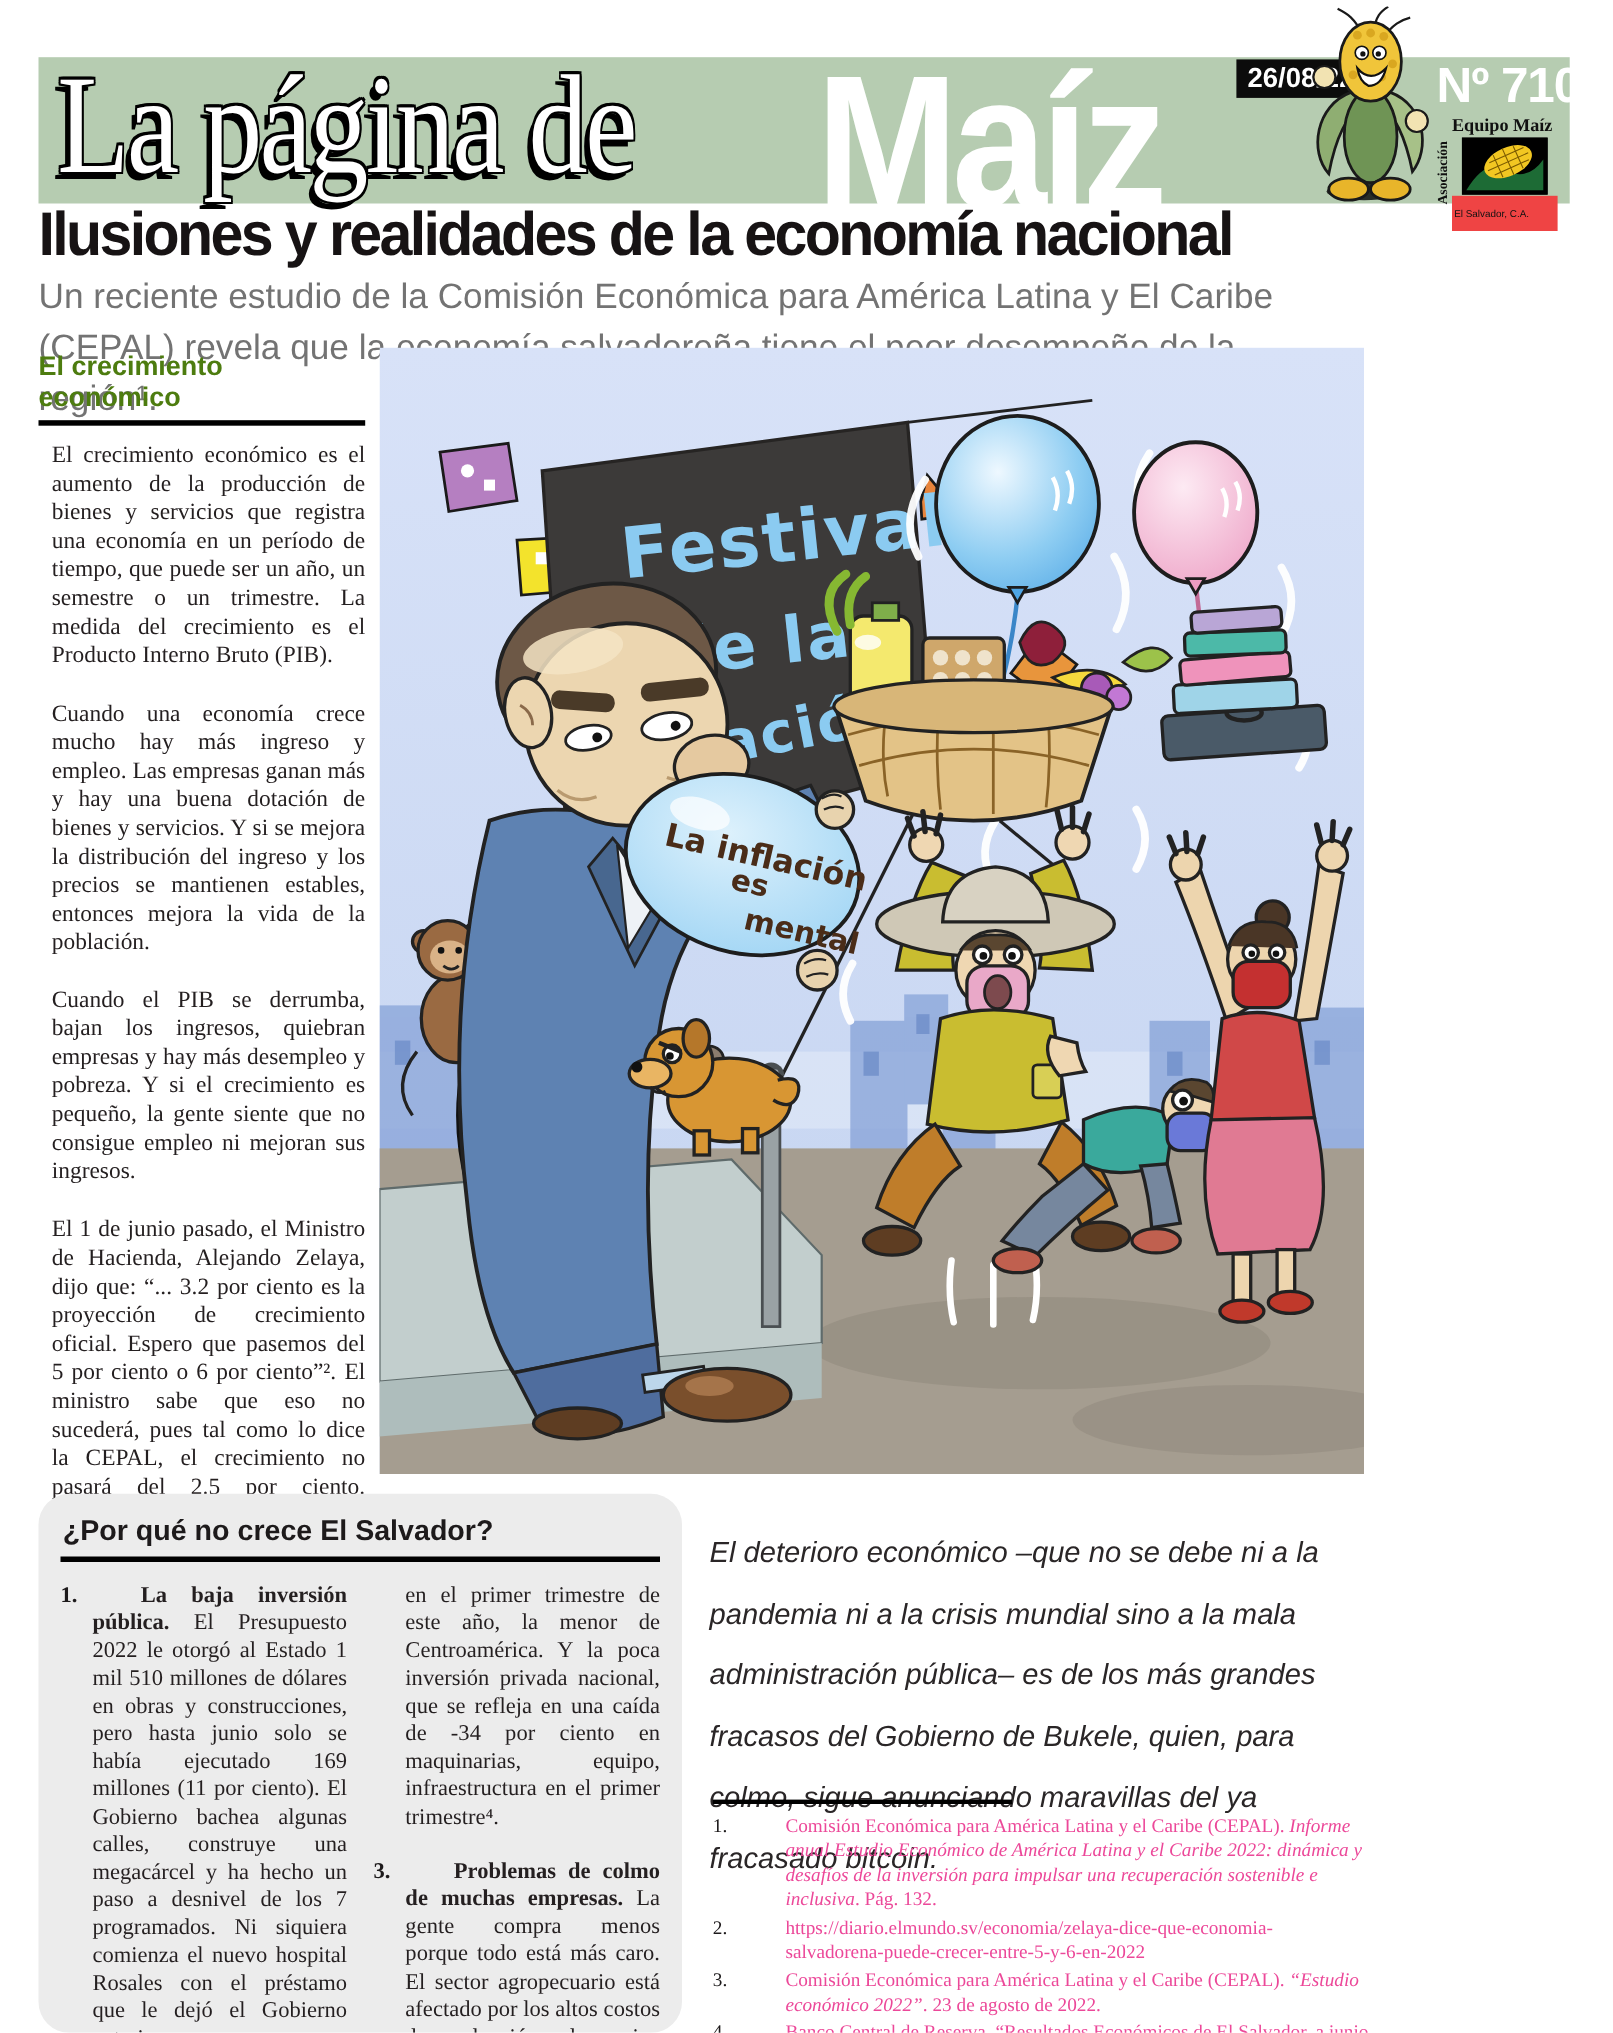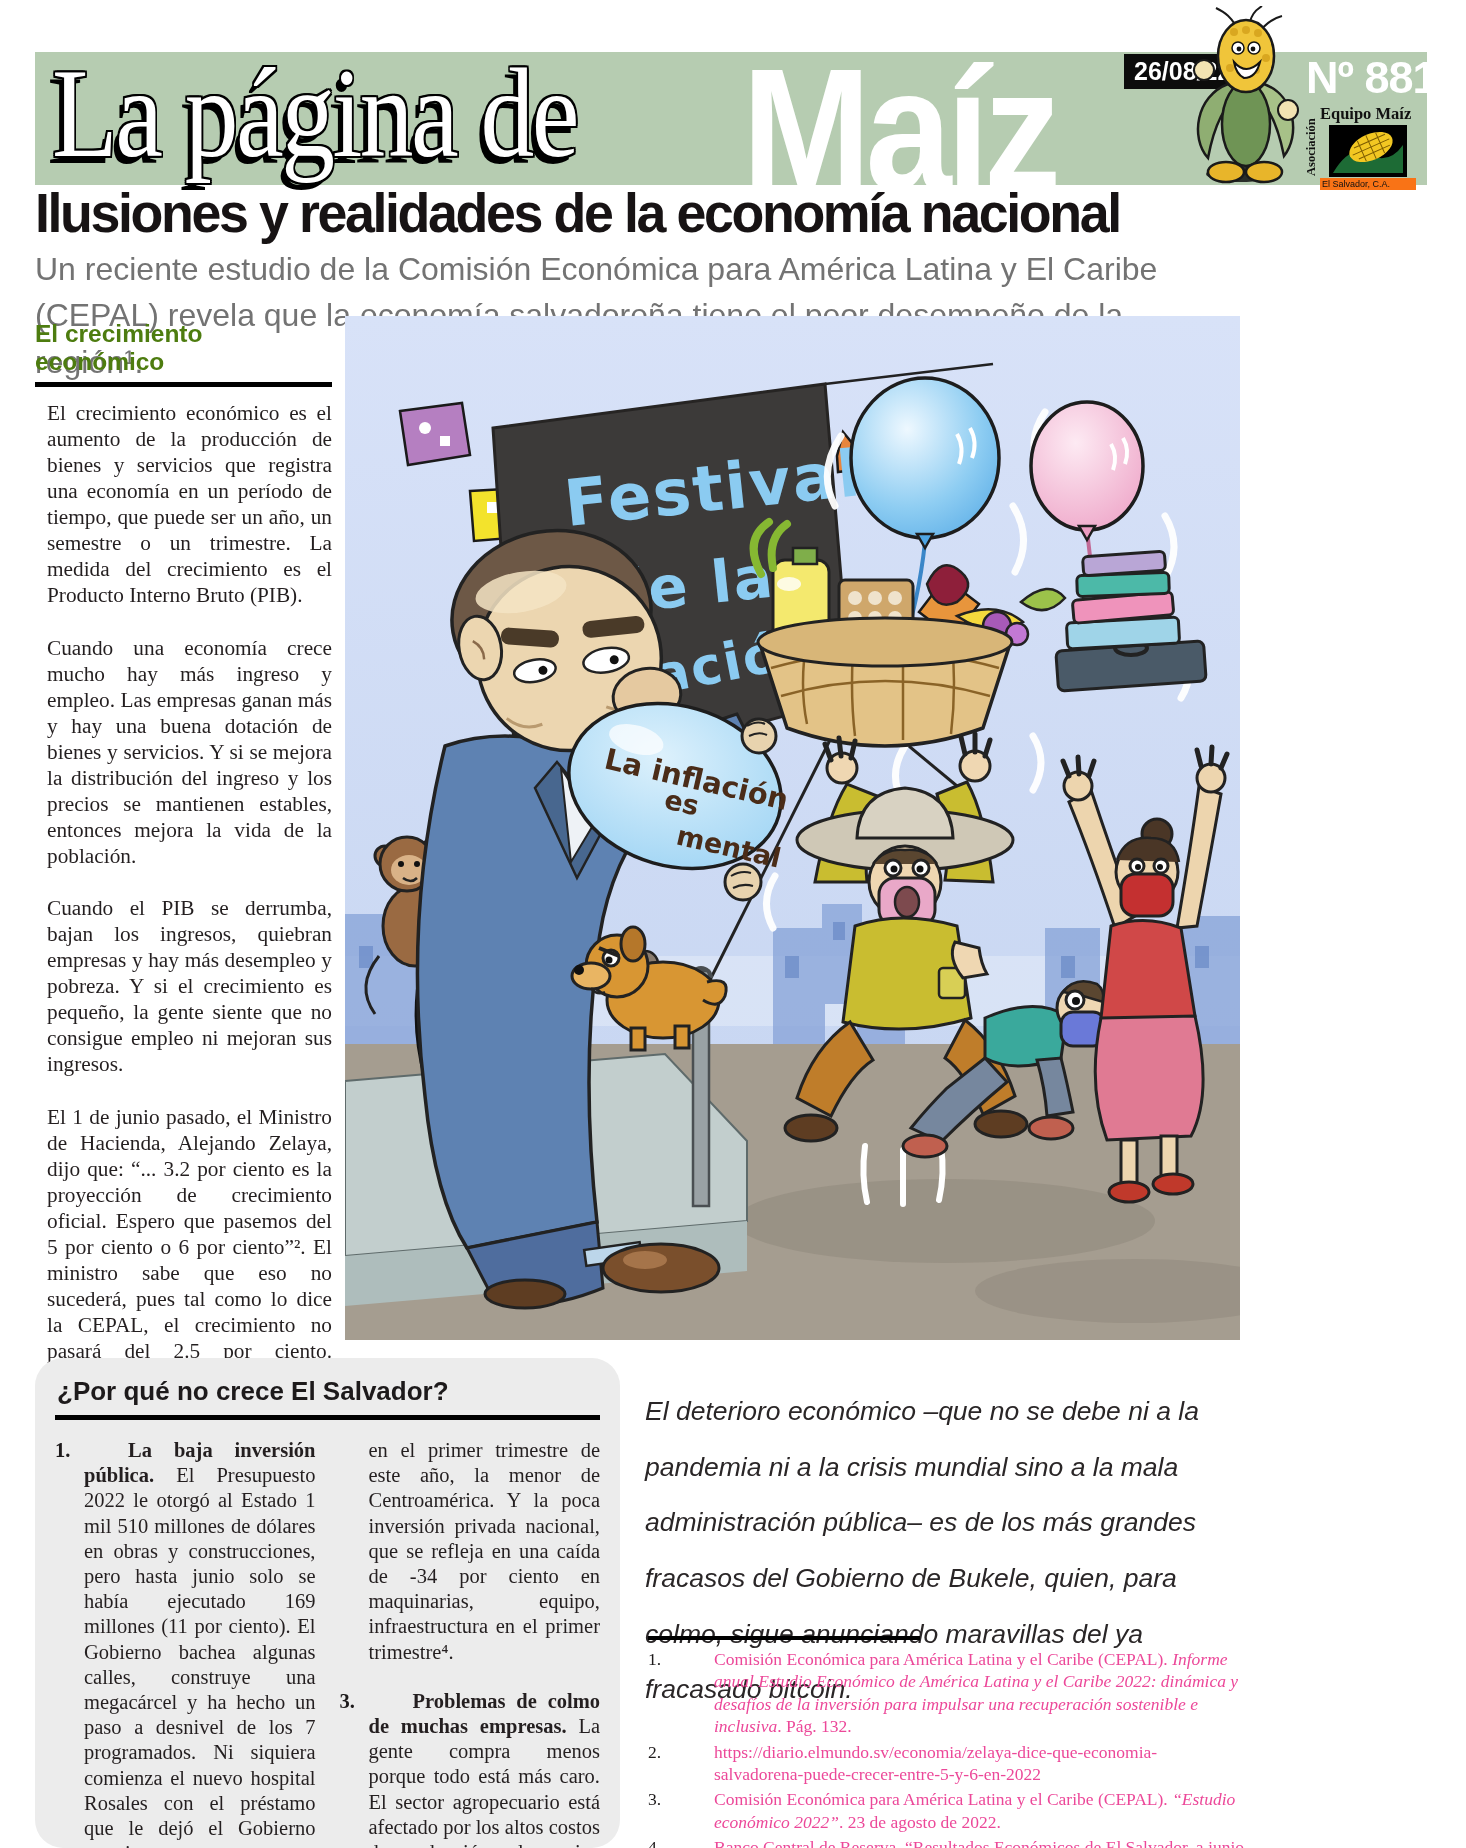--- a/index.html
+++ b/index.html
@@ -17,21 +17,21 @@
     white-space:nowrap;transform:scale(.9,1.0);transform-origin:left top;}
   .date-badge{left:1124px;top:54px;background:#0c0c0c;color:#fff;font-weight:bold;
     font-size:25px;padding:3px 10px;}
   .issue{left:1306px;top:52px;color:#fff;font-weight:bold;font-size:45px;letter-spacing:-1px;}
   .logo{left:1304px;top:104px;width:112px;display:flex;align-items:stretch;}
   .logo-vert{width:16px;font-family:"Liberation Serif",serif;font-size:12.5px;font-weight:bold;
     writing-mode:vertical-rl;transform:rotate(180deg);text-align:center;color:#111;}
   .logo-main{flex:1;text-align:left;}
   .logo-name{font-family:"Liberation Serif",serif;font-weight:bold;font-size:16.5px;color:#111;}
   .logo-box{width:78px;height:52px;background:#000;margin:1px auto 0;}
-  .logo-country{font-size:9px;background:#f97316;color:#111;padding:1px 2px;margin-top:1px;}
+  .logo-country{font-size:9px;background:#ef4444;color:#111;padding:11px 2px;margin-top:1px;}
 
   
   .headline{left:35px;top:180px;font-size:56px;font-weight:bold;letter-spacing:-2.5px;
     white-space:nowrap;transform:scaleX(.96);transform-origin:left top;color:#171314;}
   .intro{left:35px;top:246px;width:1205px;font-size:32px;line-height:1.45;color:#737373;}
 
   
   .growth{left:35px;top:320px;width:297px;}
   .growth h2{margin:0 0 6px 0;font-size:24.5px;font-weight:bold;color:#4d7c0f;}
   .growth .rule{height:5px;background:#000;margin-bottom:14px;}
@@ -97,21 +97,21 @@
     <circle cx="57" cy="43" r="2.4" fill="#111"></circle>
   <circle cx="72" cy="42" r="6" fill="#fff" stroke="#111" stroke-width="1.5"></circle>
     <circle cx="71" cy="43" r="2.4" fill="#111"></circle>
   <path d="M52,56 Q64,70 78,56 Q74,72 62,72 Q54,68 52,56 Z" fill="#fff" stroke="#111" stroke-width="2"></path>
   <circle cx="22" cy="64" r="10" fill="#f2e3b2" stroke="#1a1a1a" stroke-width="2"></circle>
   <circle cx="106" cy="104" r="10" fill="#f2e3b2" stroke="#1a1a1a" stroke-width="2"></circle>
   <ellipse cx="44" cy="166" rx="18" ry="10" fill="#e8b52a" stroke="#1a1a1a" stroke-width="2.5"></ellipse>
   <ellipse cx="82" cy="166" rx="18" ry="10" fill="#e8b52a" stroke="#1a1a1a" stroke-width="2.5"></ellipse>
 </svg>
 
-<div class="abs issue">Nº 881</div>
+<div class="abs issue">Nº 710</div>
 <div class="abs logo">
   <div class="logo-vert">Asociación</div>
   <div class="logo-main">
     <div class="logo-name">Equipo Maíz</div>
     <div class="logo-box">
       <svg width="78" height="52" viewBox="0 0 78 52">
         <rect width="78" height="52" fill="#000"></rect>
         <path d="M4,48 Q22,18 40,30 Q60,40 74,20 L74,48 Z" fill="#1d6b35"></path>
         <g transform="rotate(-24 42 22)">
           <ellipse cx="42" cy="22" rx="23" ry="13" fill="#f2c722"></ellipse>

